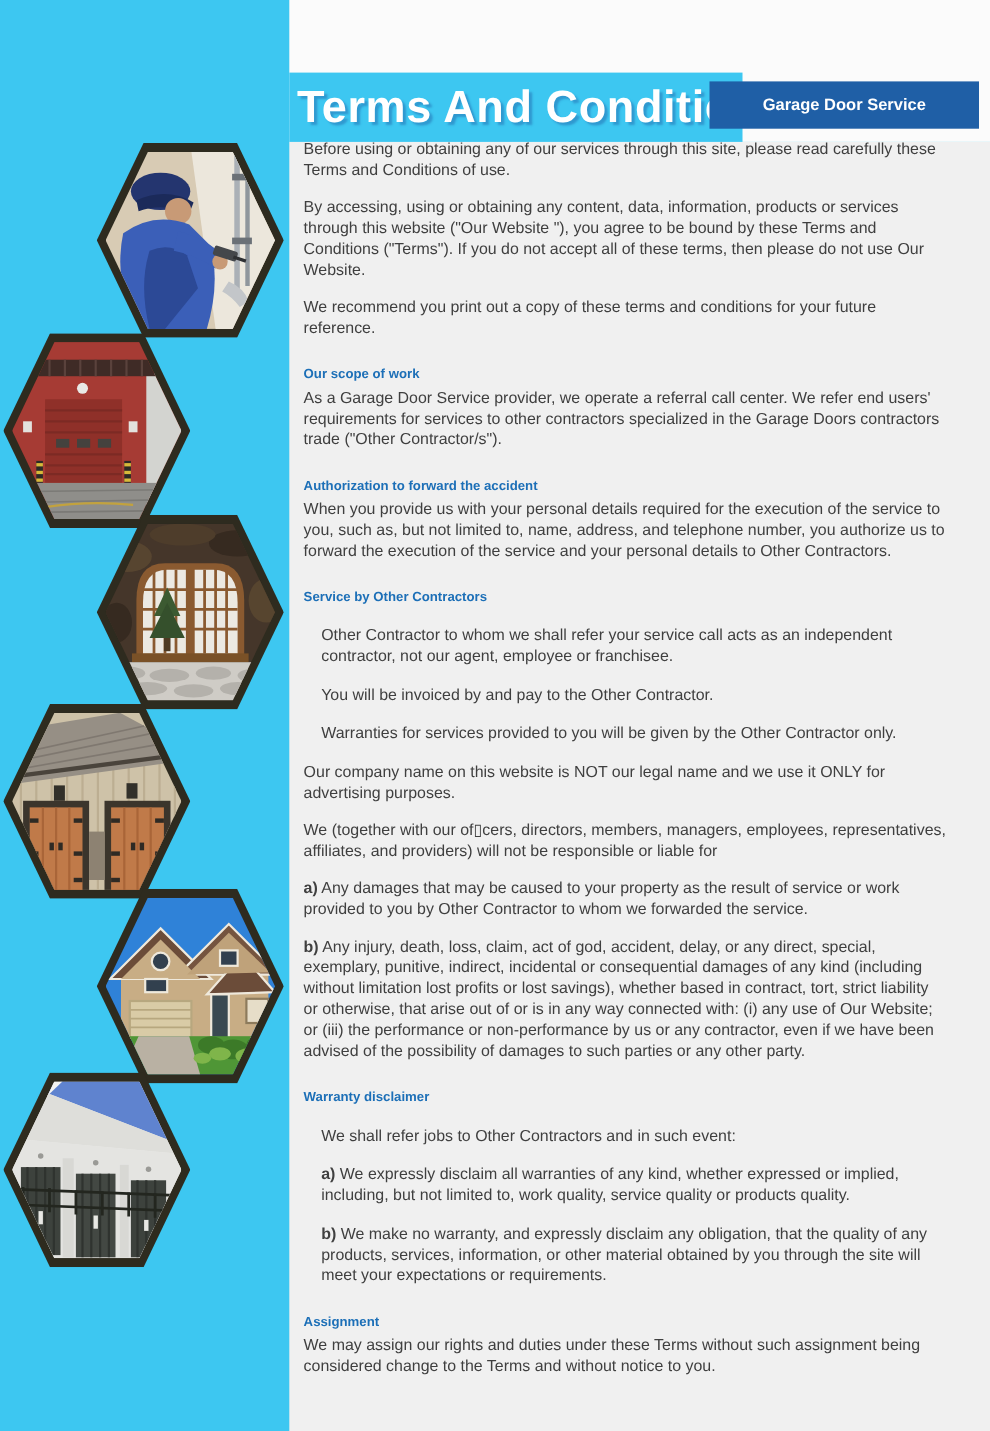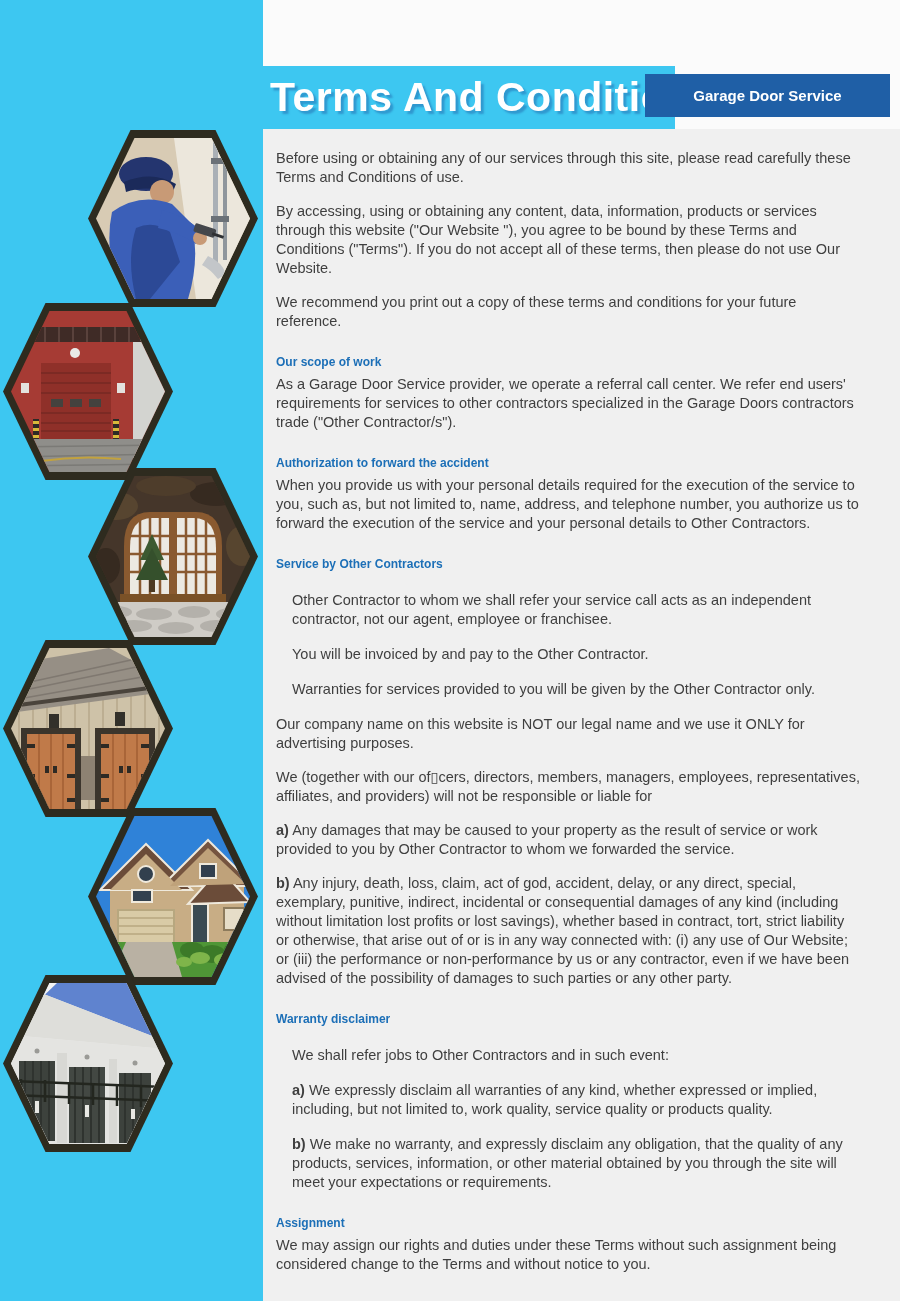--- a/index.html
+++ b/index.html
@@ -25,21 +25,21 @@
     color:#fff;font-size:41px;font-weight:bold;letter-spacing:.5px;white-space:nowrap;
     text-shadow:3px 3px 2px rgba(30,95,166,.45);
   }
   .brand-box{
     position:absolute;left:645px;top:74px;width:245px;height:43px;background:var(--brand-blue);
     display:flex;align-items:center;justify-content:center;z-index:3;
   }
   .brand-box span{color:#fff;font-size:15px;font-weight:bold;white-space:nowrap;}
   
   .terms{
-    position:absolute;left:276px;top:137px;width:606px;padding:12px 22px 0 0;z-index:2;
+    position:absolute;left:276px;top:115px;width:606px;padding:12px 22px 0 0;z-index:2;
     color:var(--text);font-size:14.5px;line-height:19px;
   }
   .terms p.para{margin:0 0 15px;}
   .terms p.tight{margin:16px;}
   .terms p.gap-before{margin-top:15px;}
   .terms h3.sec-h{color:var(--heading-blue);font-size:12px;line-height:22px;font-weight:bold;margin:20px 0 2px;}
   .terms b{font-weight:bold;}
   
   .hex{
     position:absolute;width:170px;height:177px;background:var(--hex-border);z-index:1;

